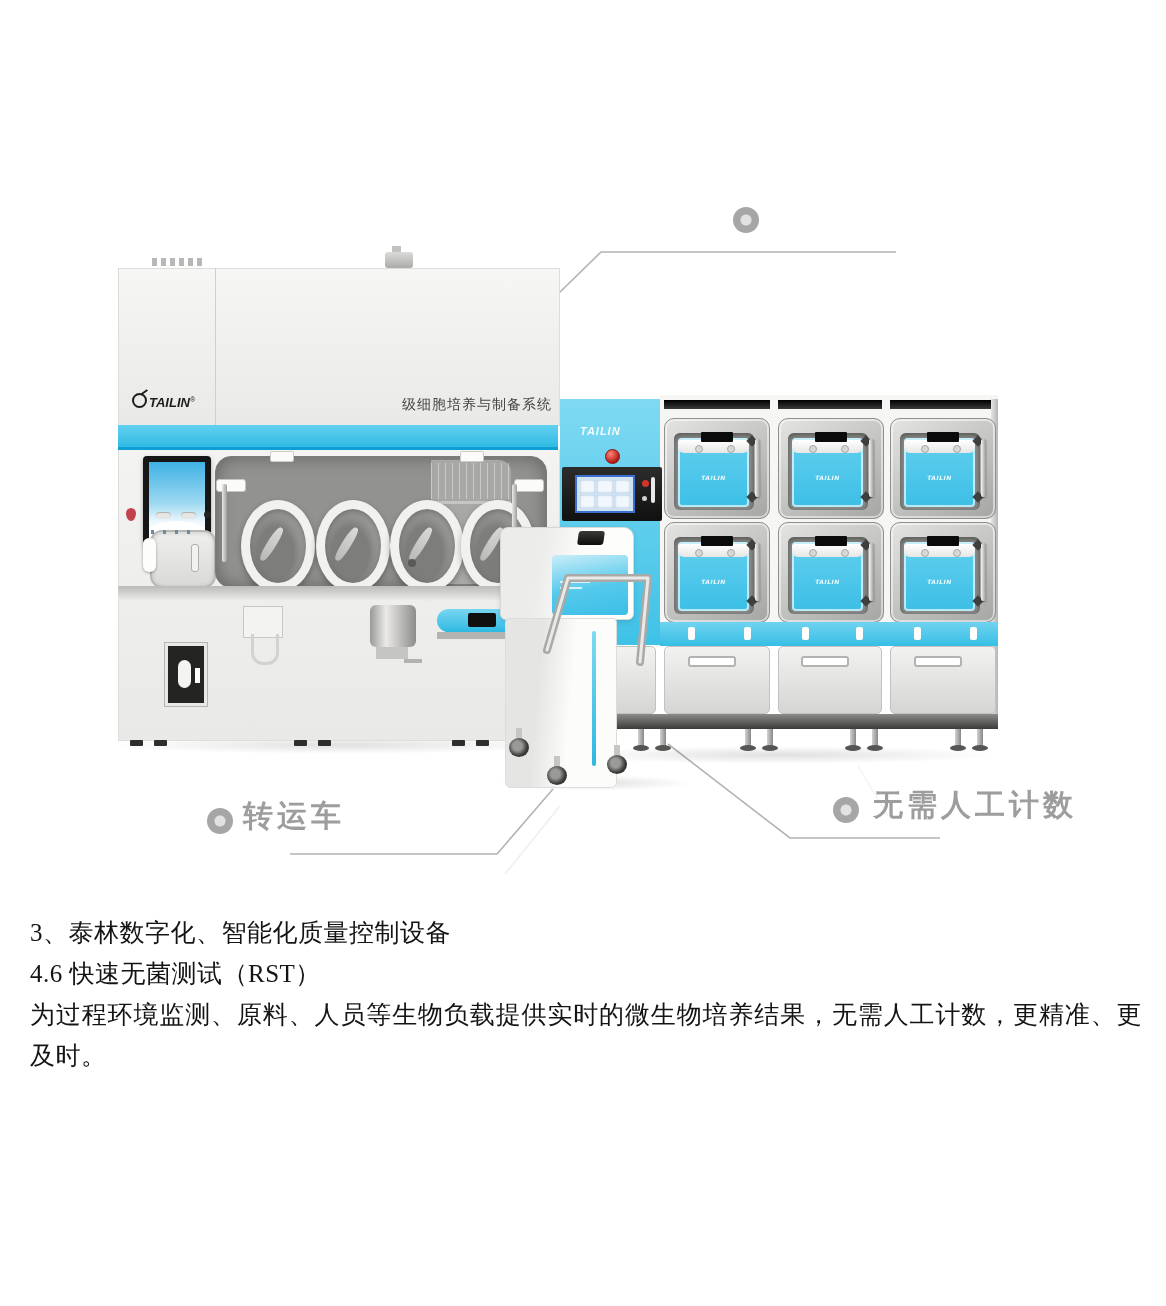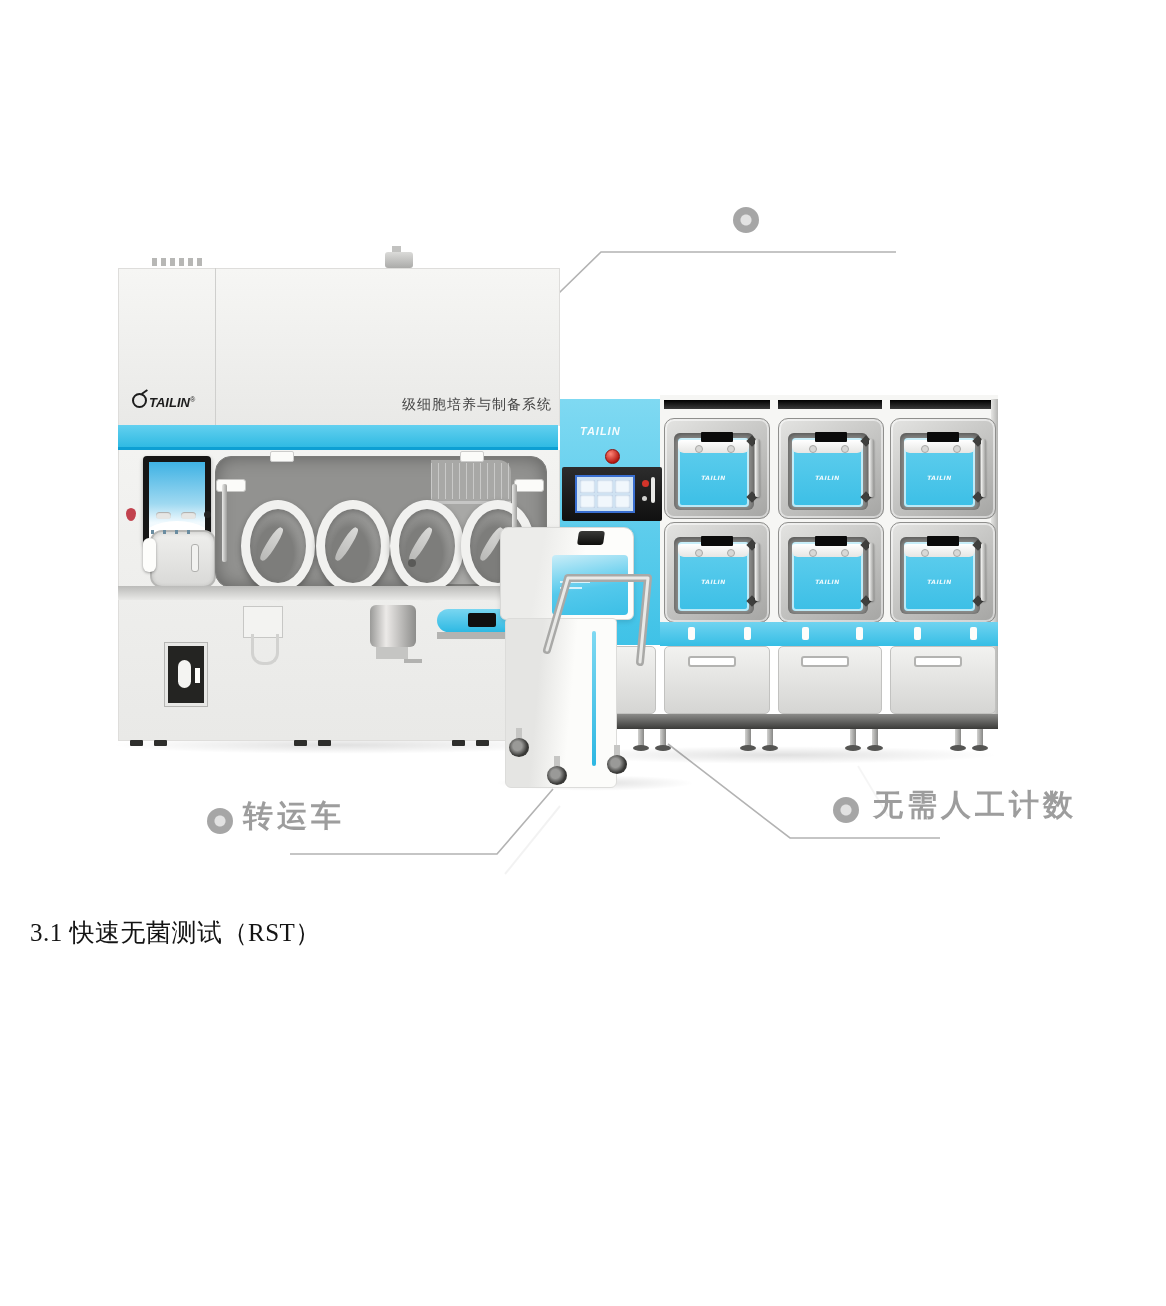--- a/index.html
+++ b/index.html
@@ -420,16 +420,18 @@
     <div class="bullet" style="left:733px;top:37px;"></div>
 
     <div class="bullet" style="left:207px;top:638px;"></div>
     <div class="co-label" style="left:243px;top:626px;">转运车</div>
 
     <div class="bullet" style="left:833px;top:627px;"></div>
     <div class="co-label" style="left:873px;top:615px;">无需人工计数</div>
   </div>
 
   <div class="bottom-text">
-    <p>3.1 快速无菌测试（RST）</p>
+    <p>3、泰林数字化、智能化质量控制设备</p>
+    <p>4.6 快速无菌测试（RST）</p>
+    <p>为过程环境监测、原料、人员等生物负载提供实时的微生物培养结果，无需人工计数，更精准、更及时。</p>
   </div>
 
 </div>
 
 </body></html>

